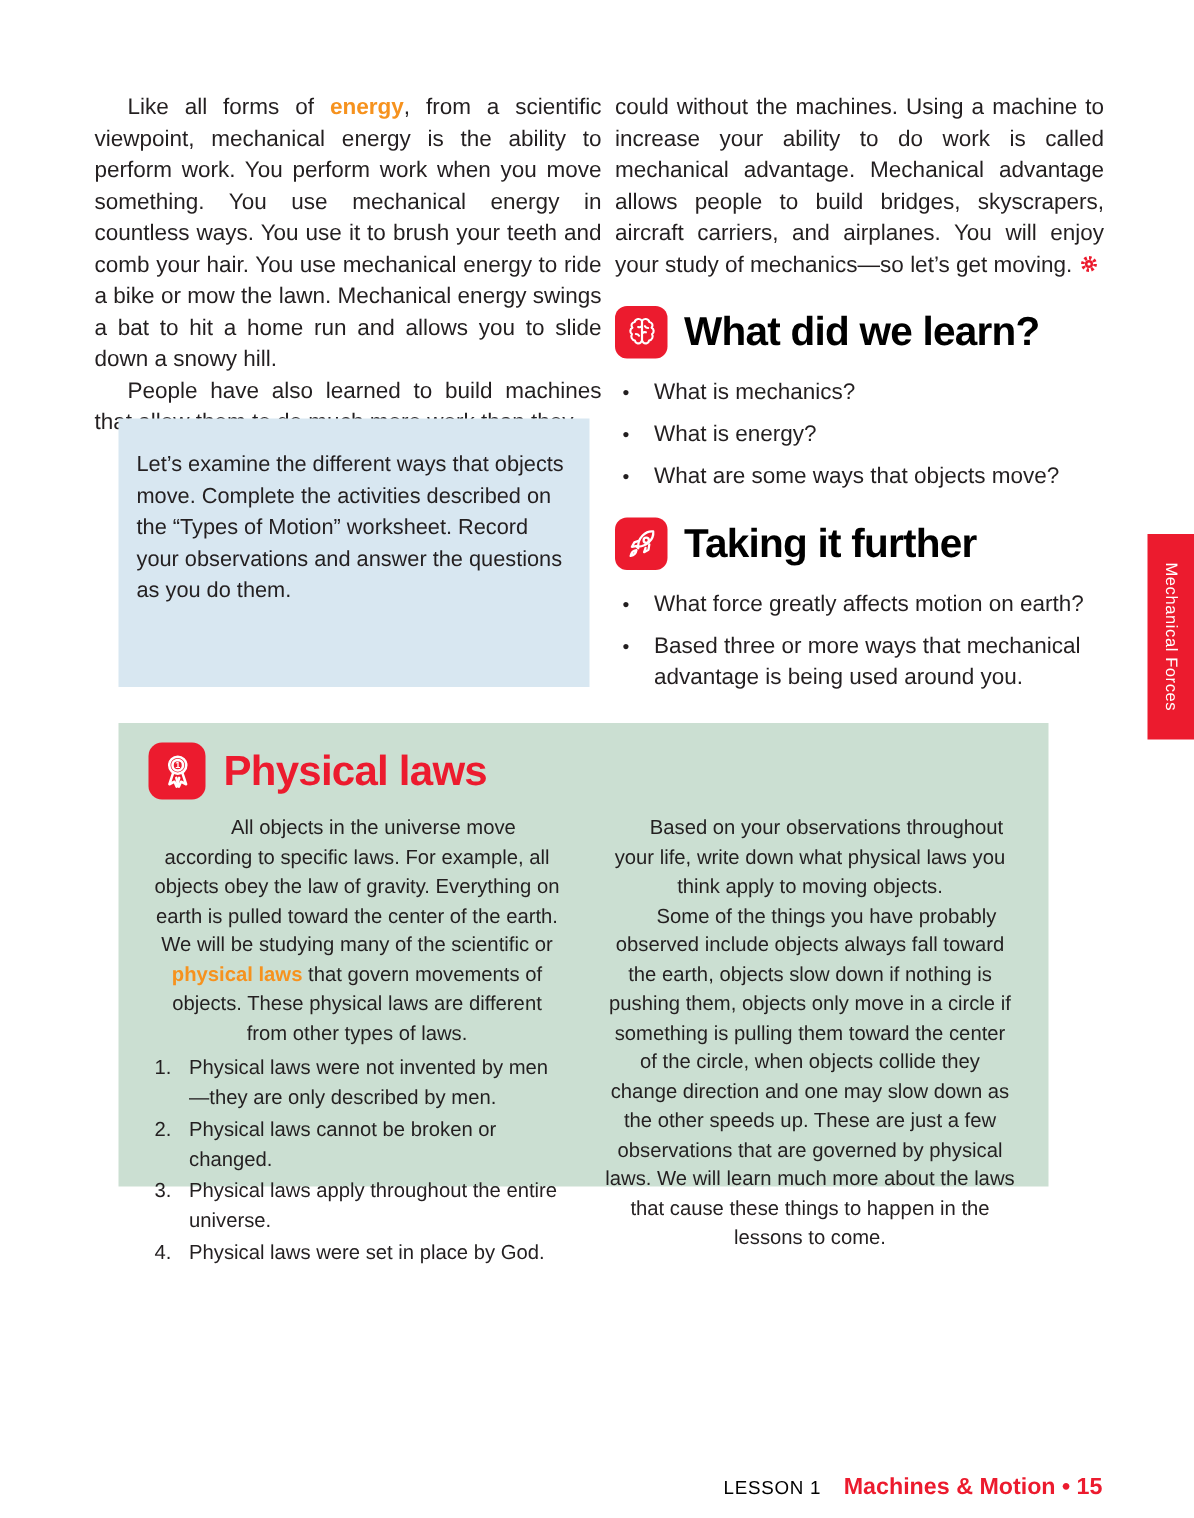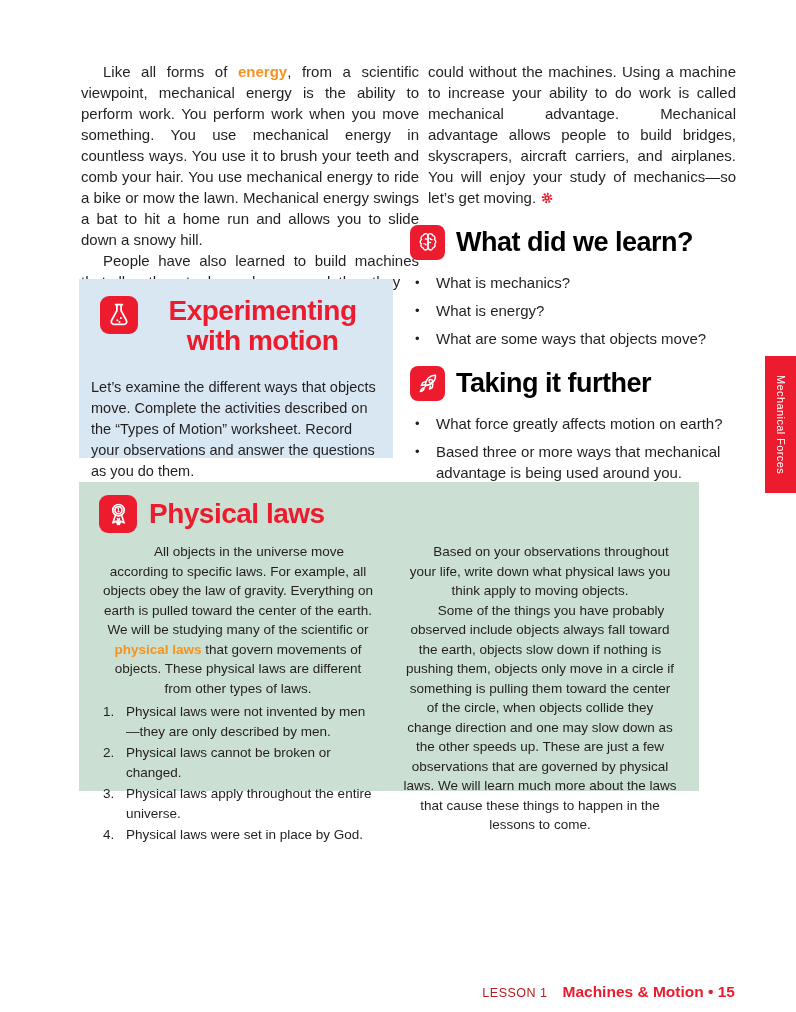--- a/index.html
+++ b/index.html
@@ -5,21 +5,21 @@
   * { margin:0; padding:0; box-sizing:border-box; }
   html,body { background:#ffffff; }
   body { font-family:"Liberation Sans","DejaVu Sans",sans-serif; color:#231f20; }
   .page {
     position:relative; width:796px; height:1012px; margin:0 auto;
     background:#ffffff; overflow:hidden;
   }
   
   .col-left-top  { position:absolute; left:63px;  top:61px; width:338px; }
   .col-right-top { position:absolute; left:410px; top:61px; width:326px; }
-  .body-text { font-size:15px; line-height:21px; text-align:justify;margin-left:18px; }
+  .body-text { font-size:15px; line-height:21px; text-align:justify; }
   .body-text p { text-indent:22px; }
   .body-text p.no-indent { text-indent:0; }
   .hl { color:#f6921e; font-weight:bold; }
   .gear-end { display:inline-block; width:14px; height:14px; vertical-align:-2px; margin-left:4px; }
 
   
   .sec-head { display:flex; align-items:center; gap:11px; margin-top:17px; margin-bottom:12px; }
   .icon-badge {
     flex:0 0 auto; display:flex; align-items:center; justify-content:center;
     width:35px; height:35px; border-radius:8px; background:#ec1b2e;
@@ -66,21 +66,21 @@
   .side-tab span {
     writing-mode:vertical-rl; color:#ffffff; font-size:11px; letter-spacing:0.4px;
     white-space:nowrap;
   }
 
   
   .footer {
     position:absolute; right:61px; top:983px;
     display:flex; align-items:baseline; gap:15px;
   }
-  .footer .lesson { color:#b91c1c; font-size:12.5px; letter-spacing:0.5px; }
+  .footer .lesson { color:#000000; font-size:12.5px; letter-spacing:0.5px; }
   .footer .ftitle { color:#ec1b2e; font-weight:bold; font-size:15.5px; }
 </style>
 </head>
 <body>
 
 <div class="page">
 
   <div class="col-left-top body-text">
     <p><span>Like all forms of </span><span class="hl">energy</span><span>, from a scientific viewpoint, mechanical energy is the ability to perform work. You perform work when you move something. You use mechanical energy in countless ways. You use it to brush your teeth and comb your hair. You use mechanical energy to ride a bike or mow the lawn. Mechanical energy swings a bat to hit a home run and allows you to slide down a snowy hill.</span></p>
     <p>People have also learned to build machines that allow them to do much more work than they</p>
@@ -137,34 +137,20 @@
           <span>What force greatly affects motion on earth?</span>
         </li>
       <li>
           <span class="bdot">•</span>
           <span>Based three or more ways that mechanical advantage is being used around you.</span>
         </li>
     </ul>
   </div>
 
   <div class="blue-box">
-    <div class="bb-head">
-      <span class="icon-badge">
-        <svg viewBox="0 0 24 24" fill="none" stroke="#ffffff" stroke-width="1.5" stroke-linecap="round" stroke-linejoin="round">
-          <path d="M9.1 3h5.8M10.2 3v5.2L5.6 16.7c-.7 1.6.4 3.3 2.1 3.3h8.6c1.7 0 2.8-1.7 2.1-3.3L13.8 8.2V3"></path>
-          <circle cx="10.6" cy="16.4" r="0.85" fill="#ffffff" stroke="none"></circle>
-          <circle cx="13.6" cy="14.6" r="0.85" fill="#ffffff" stroke="none"></circle>
-          <circle cx="12.4" cy="17.9" r="0.85" fill="#ffffff" stroke="none"></circle>
-        </svg>
-      </span>
-      <div class="bb-title">
-        <div>Experimenting</div>
-        <div>with motion</div>
-      </div>
-    </div>
     <div class="bb-body">Let’s examine the different ways that objects move. Complete the activities described on the “Types of Motion” worksheet. Record your observations and answer the questions as you do them.</div>
   </div>
 
   <div class="green-box">
     <div class="gb-head">
       <span class="icon-badge">
         <svg viewBox="0 0 24 24" fill="none" stroke="#ffffff" stroke-width="1.4" stroke-linecap="round" stroke-linejoin="round">
           <circle cx="12" cy="8.4" r="4.7"></circle>
           <circle cx="12" cy="8.4" r="2.9"></circle>
           <text x="12" y="10.2" text-anchor="middle" font-size="5" font-weight="bold" fill="#ffffff" stroke="none" font-family="inherit">1</text>

